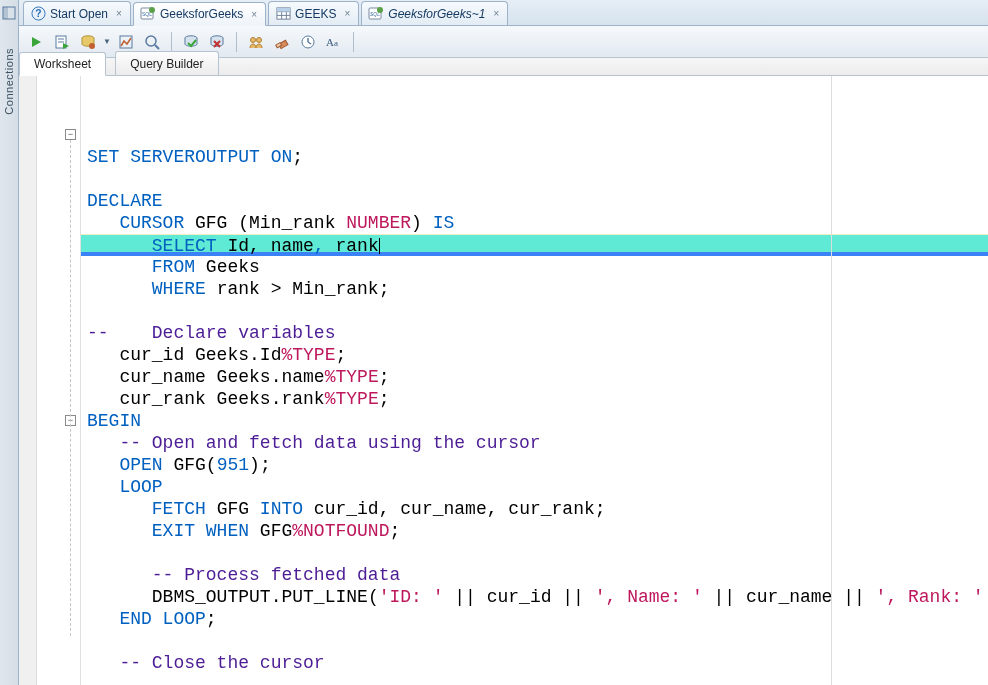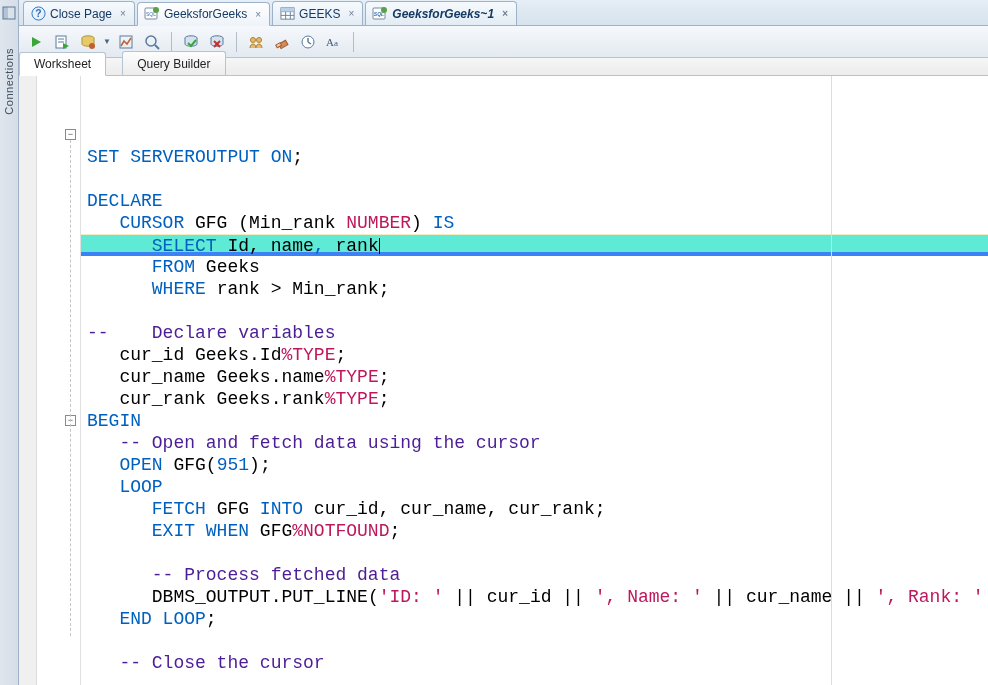--- a/index.html
+++ b/index.html
@@ -66,21 +66,21 @@
     color: #153a63;
     cursor: default;
     position: relative;
   }
   .tab.active {
     background: linear-gradient(#ffffff, #eef4fa);
     border-bottom: 1px solid #eef4fa;
     margin-bottom: -1px;
     z-index: 2;
   }
-  .tab.italic { font-style: italic; font-weight: bold; }
+  .tab.italic { font-style: italic; }
   .tab .tab-icon { width: 16px; height: 16px; display:flex; align-items:center; justify-content:center; }
   .tab .close { color:#6d7f90; font-size:10px; margin-left:4px; }
   
   .toolbar {
     height: 32px;
     background: linear-gradient(#f6f9fc, #e2e9f0);
     border-bottom: 1px solid #b6c3d0;
     display: flex;
     align-items: center;
     padding: 0 6px;
@@ -112,21 +112,21 @@
     height: 24px;
     padding: 0 14px;
     border: 1px solid #b6c3d0;
     border-bottom: none;
     background: linear-gradient(#fdfdfd, #ececec);
     border-radius: 3px 3px 0 0;
     display: flex;
     align-items: center;
     font-size: 12px;
     color: #222;
-    margin-left: 16px;
+    margin-left: 9px;
   }
   .subtab:first-child { margin-left: 0; }
   .subtab.active {
     background: #fff;
     border-bottom: 1px solid #fff;
     margin-bottom: -1px;
     z-index: 2;
     font-weight: normal;
   }
   
@@ -215,21 +215,21 @@
 <div class="main">
 
   <div class="tabs">
     <div class="tab">
       <span class="tab-icon">
         <svg width="15" height="15" viewBox="0 0 16 16">
             <circle cx="8" cy="8" r="7" fill="#e8f1fb" stroke="#2b6fb5"></circle>
             <text x="8" y="12" text-anchor="middle" font-size="11" font-weight="bold" fill="#2b6fb5">?</text>
           </svg>
       </span>
-      <span>Close Page</span>
+      <span>Start Open</span>
       <span class="close">×</span>
     </div>
     <div class="tab active">
       <span class="tab-icon">
         <svg width="16" height="16" viewBox="0 0 16 16">
             <rect x="1" y="2" width="12" height="11" rx="1" fill="#fff" stroke="#7a8aa0"></rect>
             <text x="7" y="10" text-anchor="middle" font-size="5" fill="#3b6fa5">SQL</text>
             <circle cx="12" cy="4" r="3" fill="#5aa048"></circle>
           </svg>
       </span>

